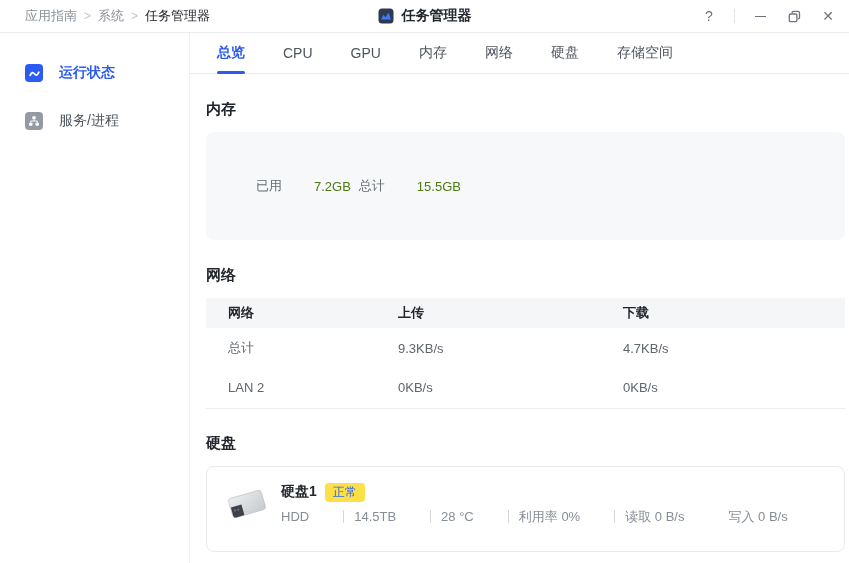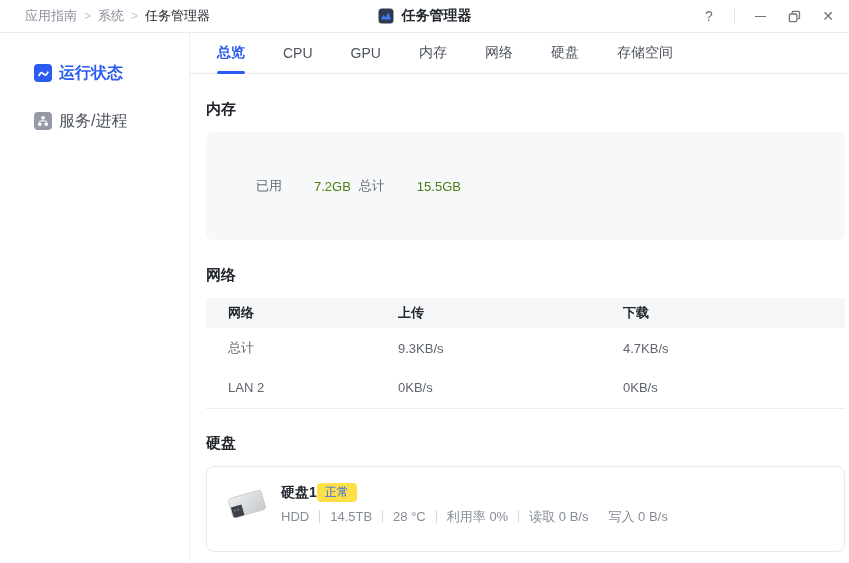--- a/index.html
+++ b/index.html
@@ -22,22 +22,22 @@
   .win-controls .ctl { width:18px; height:18px; display:flex; align-items:center;
     justify-content:center; font-size:14px; cursor:pointer; }
   .ctl-divider { width:1px; height:14px; background:#e2e4e8; }
   .min-glyph { display:inline-block; width:11px; border-top:1.5px solid #6e747c; }
   .close-glyph { font-size:16px; line-height:1; }
 
   
   .main { display:flex; height:530px; }
   .sidebar { width:190px; border-right:1px solid #efeff2; padding-top:25px;
     flex-shrink:0; }
-  .side-item { display:flex; align-items:center; gap:7px; height:30px;
-    padding-left:34px; margin-bottom:18px; font-size:16px; color:#4e545c;
+  .side-item { display:flex; align-items:center; gap:16px; height:30px;
+    padding-left:25px; margin-bottom:18px; font-size:14px; color:#4e545c;
     cursor:pointer; }
   .side-item.active { color:#2b5bf0; font-weight:bold; }
   .side-icon { width:18px; height:18px; border-radius:4px; flex-shrink:0;
     display:flex; align-items:center; justify-content:center; }
   .side-icon.blue { background:#2b5bf0; }
   .side-icon.gray { background:#949aa4; }
 
   .content { flex:1; min-width:0; display:flex; flex-direction:column; }
 
   
@@ -92,26 +92,26 @@
   table.net tbody td { height:40px; color:#5f656d; }
   table.net tbody tr.stripe td { background:#f7f8fa; }
   table.net tbody tr:last-child td { border-bottom:1px solid #ebedf0; }
 
   .disk-section { margin-top:25px; }
   .disk-section .sec-heading { margin-bottom:13px; }
   .disk-card { border:1px solid #e8eaee; border-radius:8px; background:#fff;
     height:86px; padding:16px 20px 0 18px; display:flex; align-items:flex-start; }
   .disk-icon { flex-shrink:0; margin-top:2px; }
   .disk-info { margin-left:12px; }
-  .disk-title-row { display:flex; align-items:flex-end; }
+  .disk-title-row { display:flex; align-items:center; gap:8px; }
   .disk-name { font-size:14px; font-weight:bold; color:#23272e; }
   .disk-badge { background:#fde047; color:#2e66f5; font-size:12px;
     padding:2px 8px; border-radius:4px; line-height:15px; }
   .disk-specs { margin-top:8px; display:flex; align-items:flex-start;
-    font-size:13px; color:#868d96; }
+    font-size:13px; color:#868d96;gap:24px; }
   .spec { line-height:13px; }
   .spec + .spec { border-left:1px solid #d4d7dc; margin-left:10px;
     padding-left:10px; }
   .spec:last-child { border-left:none; }
 </style>
 </head>
 <body>
 
 <div class="topbar">
   <div class="breadcrumb">

